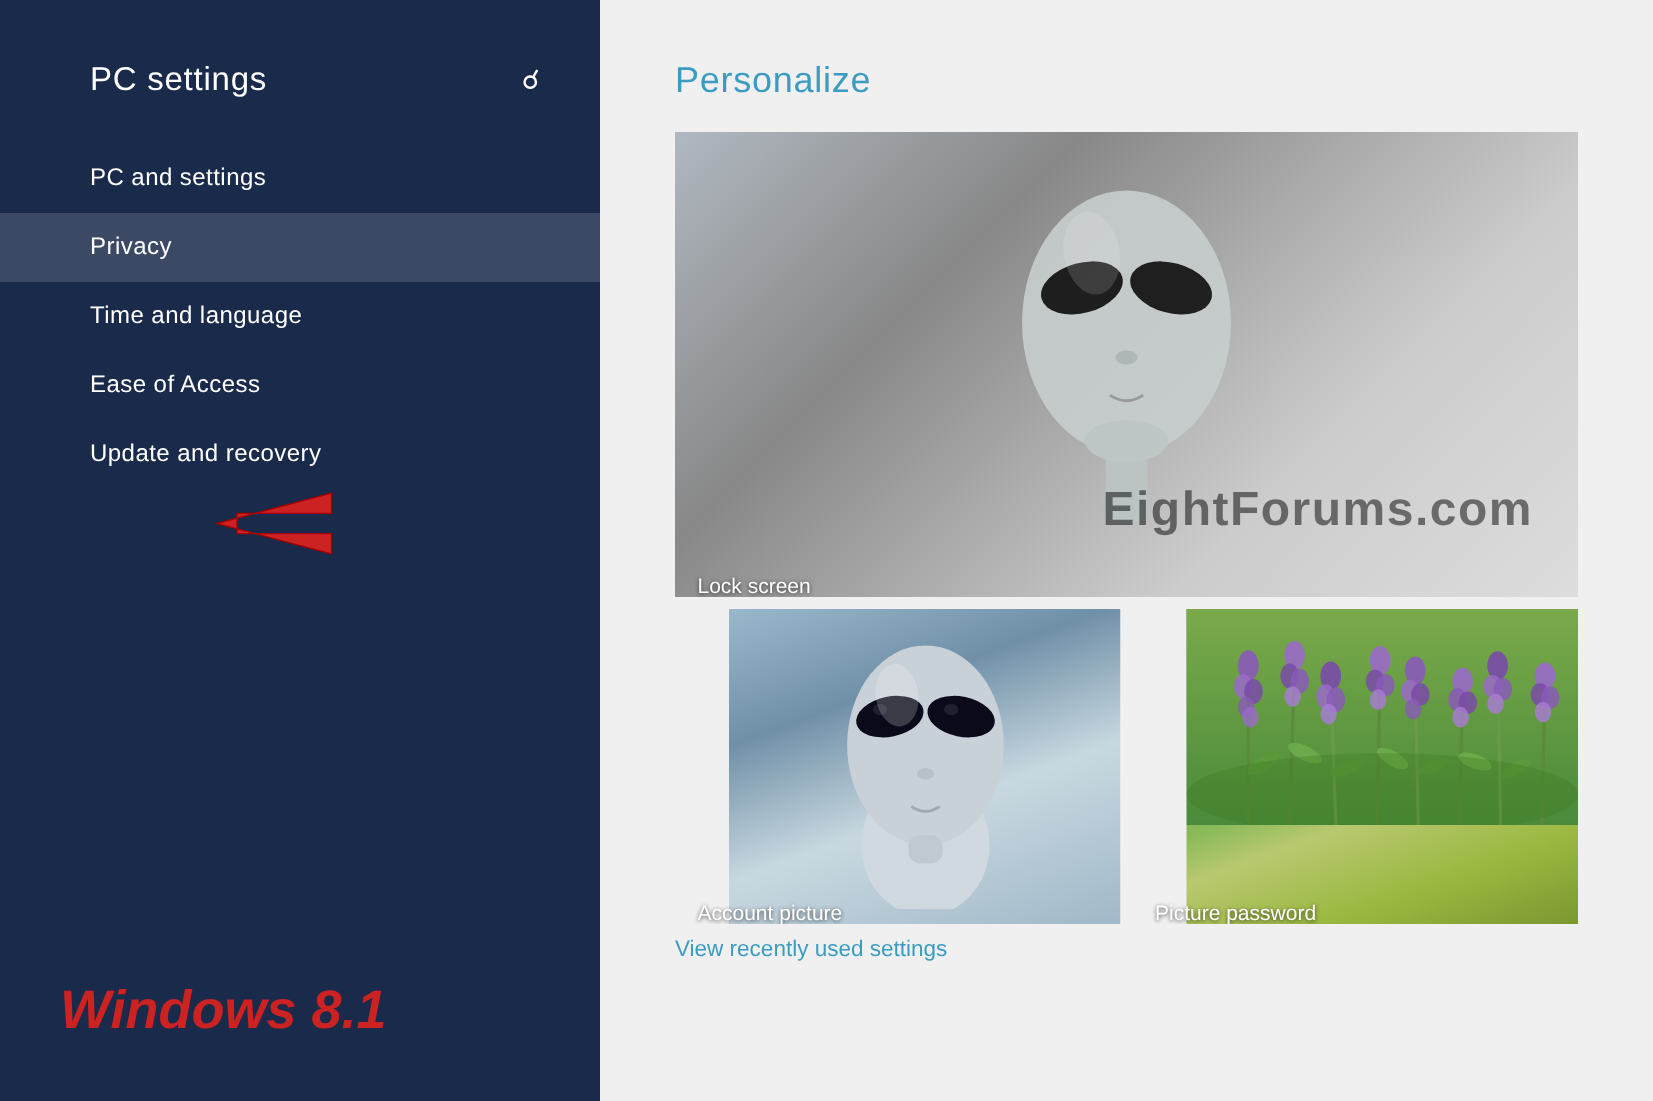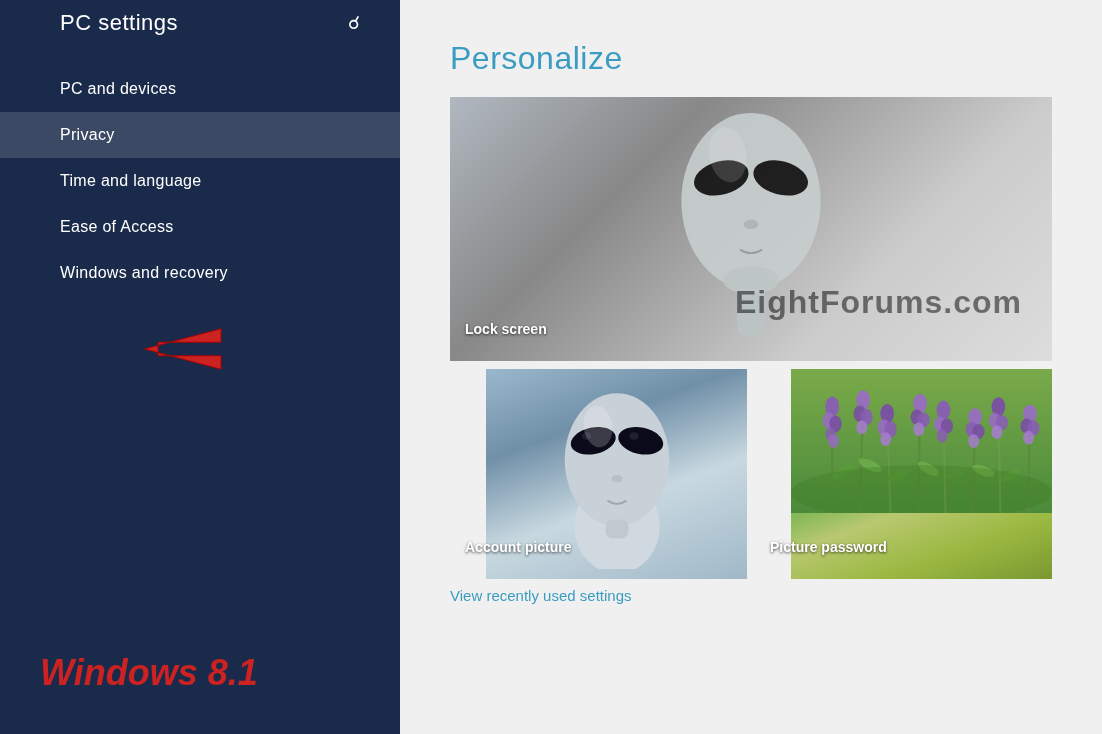--- a/index.html
+++ b/index.html
@@ -12,20 +12,21 @@
     }
 
     
     .sidebar {
       width: 400px;
       min-width: 400px;
       background-color: #1a2a4a;
       color: white;
       display: flex;
       flex-direction: column;
+      padding-top: 30px;
       position: relative;
     }
 
     .sidebar-header {
       display: flex;
       align-items: center;
       justify-content: space-between;
       padding: 10px 40px 30px 60px;
     }
 
@@ -92,37 +93,37 @@
 
     
     .main-content {
       flex: 1;
       background-color: #f0f0f0;
       padding: 40px 50px 40px 50px;
       overflow-y: auto;
     }
 
     .page-title {
-      font-size: 32px;
+      font-size: 24px;
       font-weight: 300;
       color: #3b9cc2;
       margin-bottom: 20px;
       letter-spacing: 0.5px;
     }
 
     .personalize-grid {
       display: flex;
       flex-direction: column;
       gap: 8px;
     }
 
     .top-image-container {
       position: relative;
       width: 100%;
-      height: 264px;
+      height: 310px;
       overflow: hidden;
       background: #888;
       text-align: center;
     }
 
     .top-image {
       width: 100%;
       height: 100%;
       background: linear-gradient(135deg, #b0b8c0 0%, #888 30%, #aaa 50%, #ccc 70%, #ddd 100%);
       position: relative;
@@ -133,25 +134,25 @@
 
     
     .alien-face {
       width: 180px;
       height: 260px;
       opacity: 0.9;
     }
 
     .image-label {
       position: absolute;
-      bottom: 24px;
+      bottom: 0;
       left: 15px;
       color: white;
       font-size: 14px;
-      font-weight: 700;
+      font-weight: 400;
       text-shadow: 0 1px 3px rgba(0,0,0,0.7);
     }
 
     .watermark {
       position: absolute;
       bottom: 40px;
       right: 30px;
       font-size: 32px;
       font-weight: 700;
       color: rgba(0,0,0,0.5);
@@ -212,25 +213,25 @@
 </head>
 <body>
 
 <div class="sidebar">
   <div class="sidebar-header">
     <span class="sidebar-title">PC settings</span>
     <span class="search-icon">☌</span>
   </div>
 
   <nav class="sidebar-nav">
-    <div class="nav-item">PC and devices</div>
+    <div class="nav-item">PC and settings</div>
     <div class="nav-item active">Privacy</div>
     <div class="nav-item">Time and language</div>
     <div class="nav-item">Ease of Access</div>
-    <div class="nav-item">Windows and recovery</div>
+    <div class="nav-item">Update and recovery</div>
   </nav>
 
   <div class="arrow-annotation">
     <svg class="arrow-shape" viewBox="0 0 100 55" fill="none" xmlns="http://www.w3.org/2000/svg">
       <polygon points="90,5 90,20 20,20 20,35 90,35 90,50 5,27.5" fill="#cc2222" stroke="#aa0000" stroke-width="1"></polygon>
     </svg>
   </div>
 
   <div class="sidebar-branding">
     <span class="branding-text">Windows 8.1</span>

